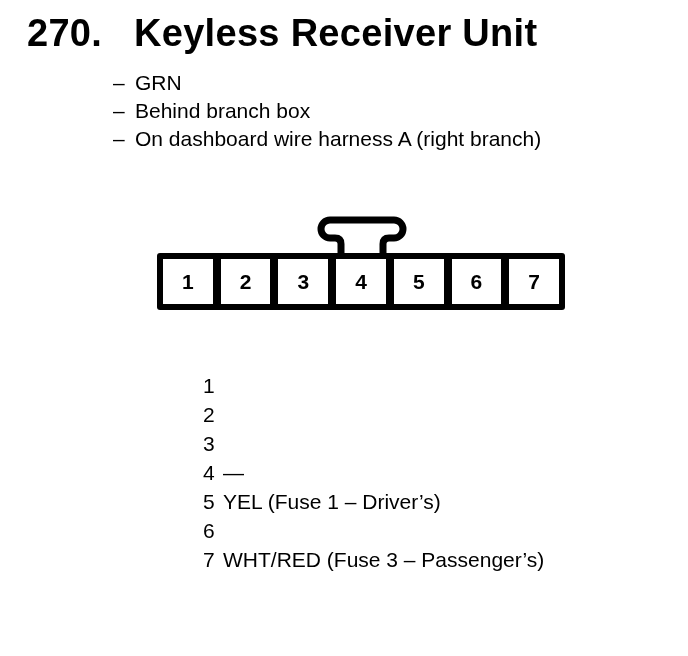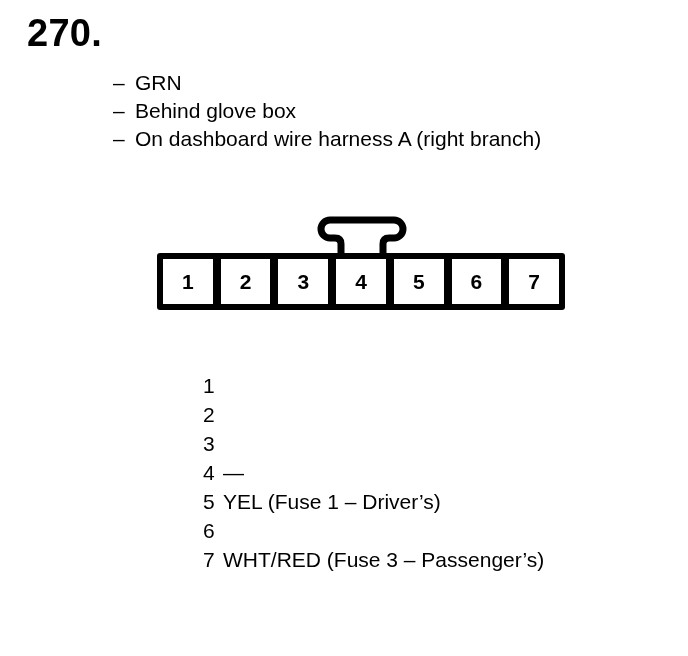--- a/index.html
+++ b/index.html
@@ -76,30 +76,31 @@
   .pin-row { display: flex; }
   .pin-num { width: 20px; flex: 0 0 auto; }
 </style>
 </head>
 <body>
 
 <div class="page">
 
   <div class="section-header">
     <span class="section-number">270.</span>
+    <span class="section-title">Keyless Receiver Unit</span>
   </div>
 
   <div class="notes">
     <div class="note-row">
       <span class="note-dash">–</span>
       <span class="note-text">GRN</span>
     </div>
     <div class="note-row">
       <span class="note-dash">–</span>
-      <span class="note-text">Behind glove box</span>
+      <span class="note-text">Behind branch box</span>
     </div>
     <div class="note-row">
       <span class="note-dash">–</span>
       <span class="note-text">On dashboard wire harness A (right branch)</span>
     </div>
   </div>
 
   <svg class="latch-svg" viewBox="0 0 100 44" xmlns="http://www.w3.org/2000/svg">
     <path d="M 29,44 L 29,34 Q 29,28 23,28 L 18,28 A 9,9 0 0 1 18,10 L 82,10 A 9,9 0 0 1 82,28 L 77,28 Q 71,28 71,34 L 71,44" fill="#ffffff" stroke="#000000" stroke-width="7" stroke-linejoin="round"></path>
   </svg>

